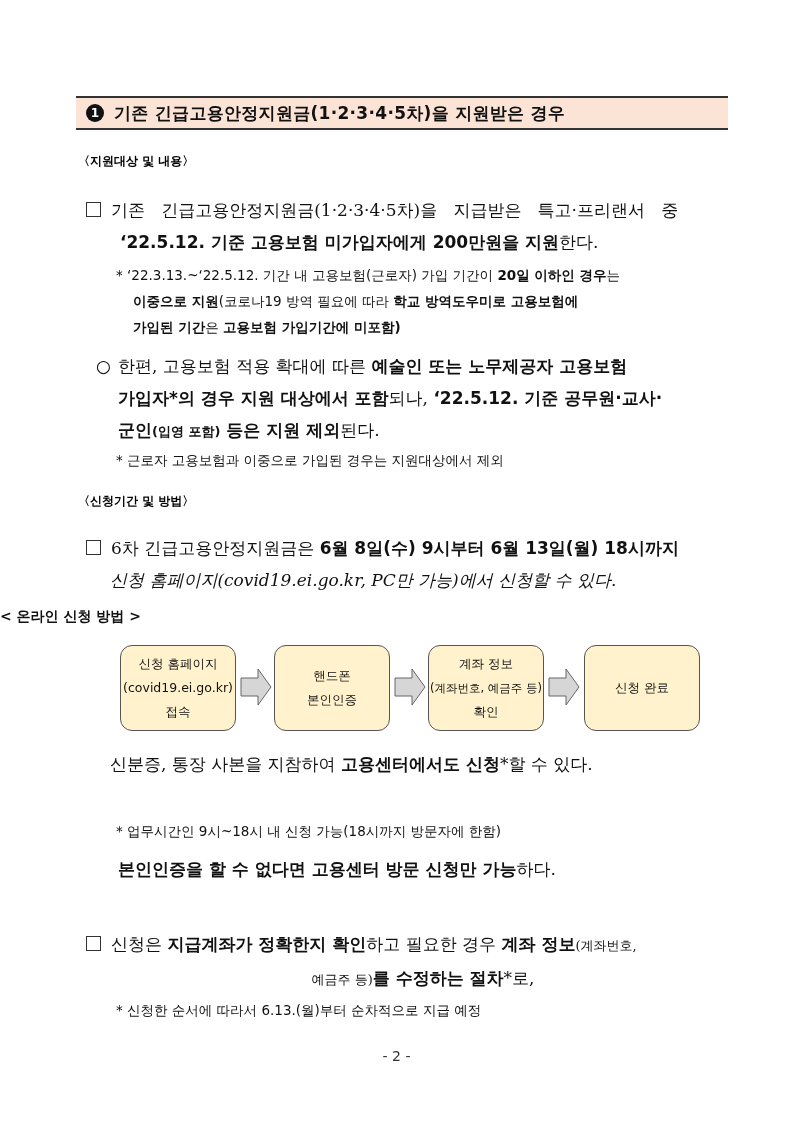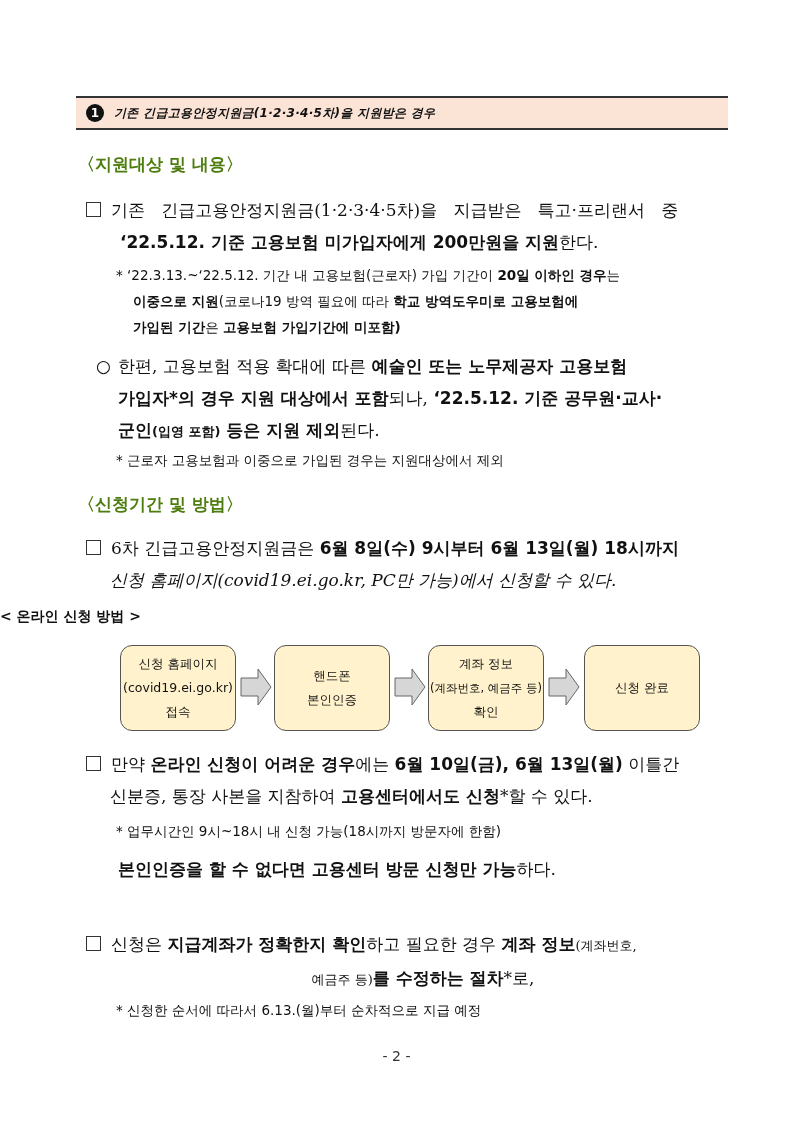--- a/index.html
+++ b/index.html
@@ -6,23 +6,23 @@
     body { width:793px; height:1121px; position:relative; overflow:hidden;
            font-family: "DejaVu Sans", sans-serif; color:#111; }
     .abs { position:absolute; }
 
     .header-bar { left:76px; top:96px; width:652px; height:34px;
       background:#fbe3d6; border-top:2px solid #333; border-bottom:2px solid #333;
       box-sizing:border-box; display:flex; align-items:center; }
     .header-bar .num { display:inline-block; width:18px; height:18px; border-radius:50%;
       background:#111; color:#fff; font-size:12px; font-weight:bold; text-align:center;
       line-height:18px; margin-left:10px; margin-right:10px; }
-    .header-bar .title { font-size:12px; font-weight:bold; letter-spacing:0.3px;font-style:italic; }
+    .header-bar .title { font-size:17px; font-weight:bold; letter-spacing:0.3px; }
 
-    .sec-heading { color:#4d7c0f; font-size:17px; font-weight:bold; }
+    .sec-heading { color:#000000; font-size:12px; font-weight:bold; }
 
     .para { font-family:"DejaVu Serif", serif; font-size:17px; line-height:32px; }
     .para b { font-family:"DejaVu Sans", sans-serif; font-weight:bold; }
     .note { font-size:13.5px; line-height:26px; font-family:"DejaVu Sans", sans-serif; }
     .note b { font-weight:bold; }
     .mark { display:inline-block; width:22px; }
     .sq { display:inline-block; width:13px; height:13px; border:1px solid #333; vertical-align:-1px; margin-right:10px; }
     .small { font-size:13px; }
 
     .flow-title { left:0; width:793px; top:608px; font-size:14px; font-weight:bold; }
@@ -92,21 +92,20 @@
   <div>확인</div>
 </div>
 <svg class="abs arrow" style="left:548px;" viewBox="0 0 32 40">
   <polygon points="1,11 18,11 18,2 31,20 18,38 18,29 1,29" fill="#d6d6d6" stroke="#666" stroke-width="1"></polygon>
 </svg>
 <div class="abs fbox" style="left:584px;">
   <div>신청 완료</div>
 </div>
 
 <div class="abs para" style="left:86px; top:748px; width:650px;">
-  <div><span class="sq"></span><span>만약 </span><b>온라인 신청이 어려운 경우</b><span>에는 </span><b>6월 10일(금), 6월 13일(월)</b><span> 이틀간</span></div>
   <div style="padding-left:24px;"><span>신분증, 통장 사본을 지참하여 </span><b>고용센터에서도 신청</b><span>*할 수 있다.</span></div>
 </div>
 
 <div class="abs note" style="left:116px; top:818px;">* 업무시간인 9시~18시 내 신청 가능(18시까지 방문자에 한함)</div>
 
 <div class="abs para" style="left:96px; top:853px; width:640px;">
   <div style="padding-left:22px;"><b>본인인증을 할 수 없다면 고용센터 방문 신청만 가능</b><span>하다.</span></div>
 </div>
 
 <div class="abs para" style="left:86px; top:928px; width:650px;">

